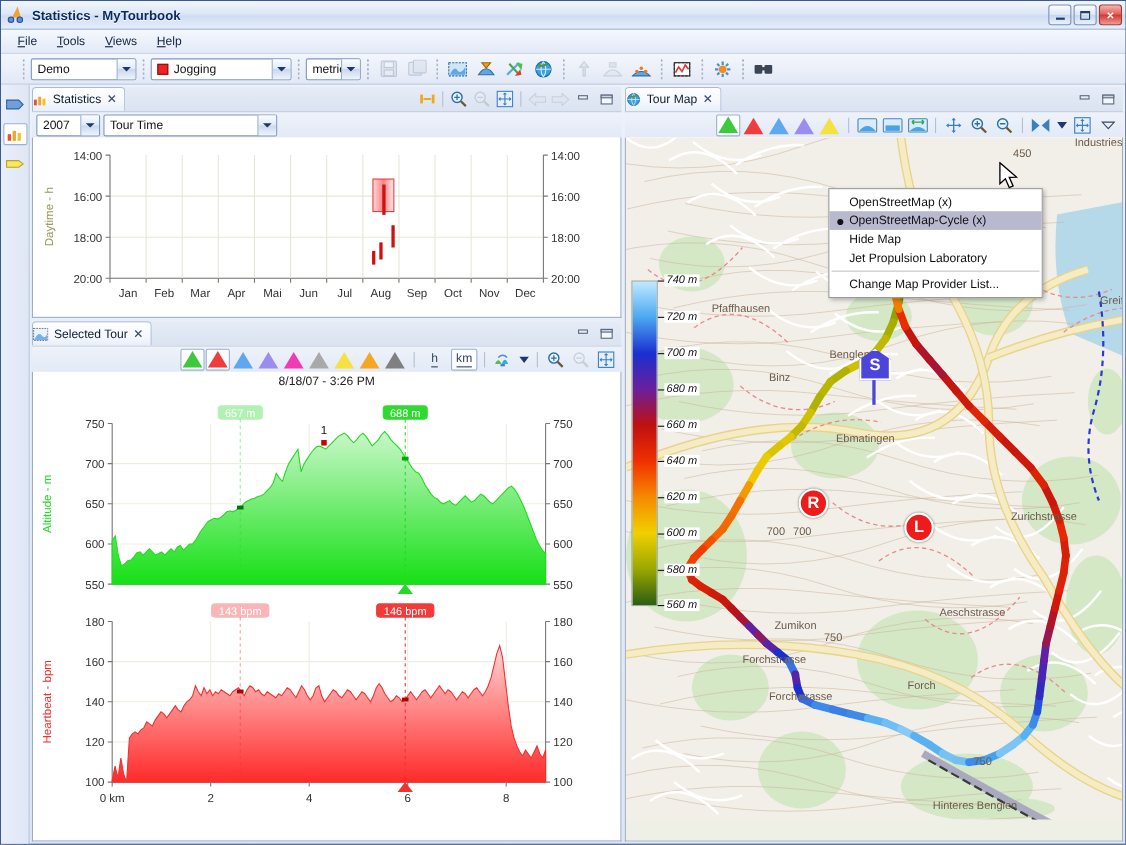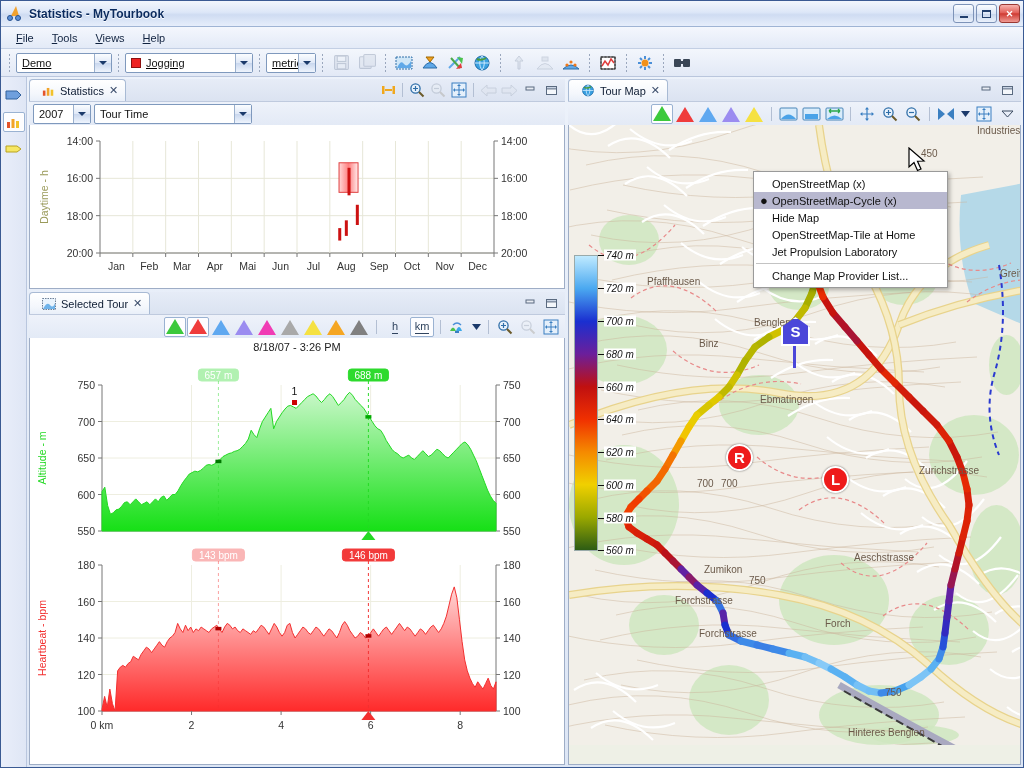--- a/index.html
+++ b/index.html
@@ -56,21 +56,21 @@
     background: linear-gradient(180deg,#f4f7fd 0%, #e3eaf7 100%);
     border-bottom:1px solid #c3cfe4; padding-left:6px;
   }
   .menu-item { padding:3px 9px; font-size:11px; color:#10223f; }
   .menu-item u { text-decoration:underline; }
 
   
   #toolbar {
     height:28px; flex:0 0 28px; display:flex; align-items:center;
     background: linear-gradient(180deg,#f3f6fc 0%, #e2e9f6 100%);
-    border-bottom:1px solid #bac6dd; padding-left:4px; gap:2px;text-decoration:underline;
+    border-bottom:1px solid #bac6dd; padding-left:16px; gap:2px;
   }
   .tb-sep { width:3px; height:20px; margin:0 3px;
     background-image: radial-gradient(circle, #9aa7bd 0.8px, transparent 1px);
     background-size: 3px 4px; }
   .combo {
     height:20px; border:1px solid #7f99bd; background:#fff; display:flex; align-items:center;
     border-radius:2px; font-size:11px; color:#111; padding-left:5px; position:relative;
   }
   .combo .cval { flex:1; white-space:nowrap; overflow:hidden; }
   .combo .carrow {
@@ -98,21 +98,21 @@
   #leftcol { width:536px; flex:0 0 536px; display:flex; flex-direction:column; gap:3px; }
   #rightcol { flex:1; min-width:0; display:flex; flex-direction:column; }
 
   
   .view { display:flex; flex-direction:column; min-height:0; background:#f0f2f7; }
   .view-tabrow {
     height:22px; display:flex; align-items:flex-end; position:relative;
     background: linear-gradient(180deg,#e6ecf7 0%, #dbe3f1 100%);
   }
   .tab {
-    height:22px; display:flex; align-items:center; gap:5px; padding:0 7px 0 12px;
+    height:22px; display:flex; align-items:center; gap:5px; padding:0 7px 0 0;
     background: linear-gradient(180deg,#ffffff 0%, #f4f7fc 65%, #e9eff9 100%);
     border:1px solid #a8bad4; border-bottom:none;
     border-radius:4px 4px 0 0; font-size:11px; color:#0d1c33;
   }
   .tab .closex { font-family:"Liberation Sans",sans-serif; font-size:11px; color:#3b4d6b; }
   .tabrow-tools { margin-left:auto; display:flex; align-items:center; gap:1px; padding-right:4px; padding-bottom:2px;}
   .vbtn { width:20px; height:18px; display:flex; align-items:center; justify-content:center; }
   .vbtn.dis { opacity:.35; }
   .vsep { width:1px; height:14px; background:#b3bfd3; margin:0 3px; }
 
@@ -1035,21 +1035,21 @@
                   <line x1="288" y1="216" x2="276" y2="202" stroke="rgb(169,20,53)" stroke-width="7" stroke-linecap="round"></line>
                   <line x1="276" y1="202" x2="264" y2="188" stroke="rgb(178,19,40)" stroke-width="7" stroke-linecap="round"></line>
                   <line x1="264" y1="188" x2="254" y2="172" stroke="rgb(198,20,14)" stroke-width="7" stroke-linecap="round"></line>
                   <line x1="254" y1="172" x2="248" y2="156" stroke="rgb(234,44,2)" stroke-width="7" stroke-linecap="round"></line>
                   <line x1="248" y1="156" x2="244" y2="140" stroke="rgb(244,124,0)" stroke-width="7" stroke-linecap="round"></line>
                   <line x1="244" y1="140" x2="242" y2="124" stroke="rgb(241,194,0)" stroke-width="7" stroke-linecap="round"></line>
                   <line x1="242" y1="124" x2="240" y2="108" stroke="rgb(224,201,0)" stroke-width="7" stroke-linecap="round"></line>
                 </svg>
               <div id="mapLabels">
                   <div style="position: absolute; left: 384px; top: 0px; font-size: 10px; color: rgb(107, 90, 74); white-space: nowrap; margin-left: 24px;">Industriest</div>
-                  <div style="position: absolute; left: 352px; top: 23px; font-size: 10px; color: rgb(107, 90, 74); white-space: nowrap;">450</div>
+                  <div style="position: absolute; left: 352px; top: 10px; font-size: 10px; color: rgb(107, 90, 74); white-space: nowrap;">450</div>
                   <div style="position: absolute; left: 431px; top: 143px; font-size: 10px; color: rgb(107, 90, 74); white-space: nowrap;">Greif</div>
                   <div style="position: absolute; left: 78px; top: 151px; font-size: 10px; color: rgb(107, 90, 74); white-space: nowrap;">Pfaffhausen</div>
                   <div style="position: absolute; left: 185px; top: 192px; font-size: 10px; color: rgb(107, 90, 74); white-space: nowrap;">Benglen</div>
                   <div style="position: absolute; left: 130px; top: 213px; font-size: 10px; color: rgb(107, 90, 74); white-space: nowrap;">Binz</div>
                   <div style="position: absolute; left: 191px; top: 269px; font-size: 10px; color: rgb(107, 90, 74); white-space: nowrap;">Ebmatingen</div>
                   <div style="position: absolute; left: 128px; top: 353px; font-size: 10px; color: rgb(107, 90, 74); white-space: nowrap;">700</div>
                   <div style="position: absolute; left: 152px; top: 353px; font-size: 10px; color: rgb(107, 90, 74); white-space: nowrap;">700</div>
                   <div style="position: absolute; left: 350px; top: 340px; font-size: 10px; color: rgb(107, 90, 74); white-space: nowrap;">Zurichstrasse</div>
                   <div style="position: absolute; left: 135px; top: 439px; font-size: 10px; color: rgb(107, 90, 74); white-space: nowrap;">Zumikon</div>
                   <div style="position: absolute; left: 180px; top: 450px; font-size: 10px; color: rgb(107, 90, 74); white-space: nowrap;">750</div>
@@ -1101,24 +1101,20 @@
                   <div class="mi sel">
                     <span class="bullet">●</span>
                     <span>OpenStreetMap-Cycle (x)</span>
                   </div>
                   <div class="mi">
                     <span class="bullet"></span>
                     <span>Hide Map</span>
                   </div>
                   <div class="mi">
                     <span class="bullet"></span>
-                    <span>OpenStreetMap-Tile at Home</span>
-                  </div>
-                  <div class="mi">
-                    <span class="bullet"></span>
                     <span>Jet Propulsion Laboratory</span>
                   </div>
                   <div class="mi-sep"></div>
                   <div class="mi">
                     <span class="bullet"></span>
                     <span>Change Map Provider List...</span>
                   </div>
                 </div>
               <svg class="cursor-arrow" style="left:339px; top:22px" width="20" height="28" viewBox="0 0 20 28">
                 <path d="M1 1 L1 20 L6 15.5 L9.5 23.5 L13 22 L9.5 14.2 L16 14Z" fill="#fff" stroke="#000" stroke-width="1.2"></path>

